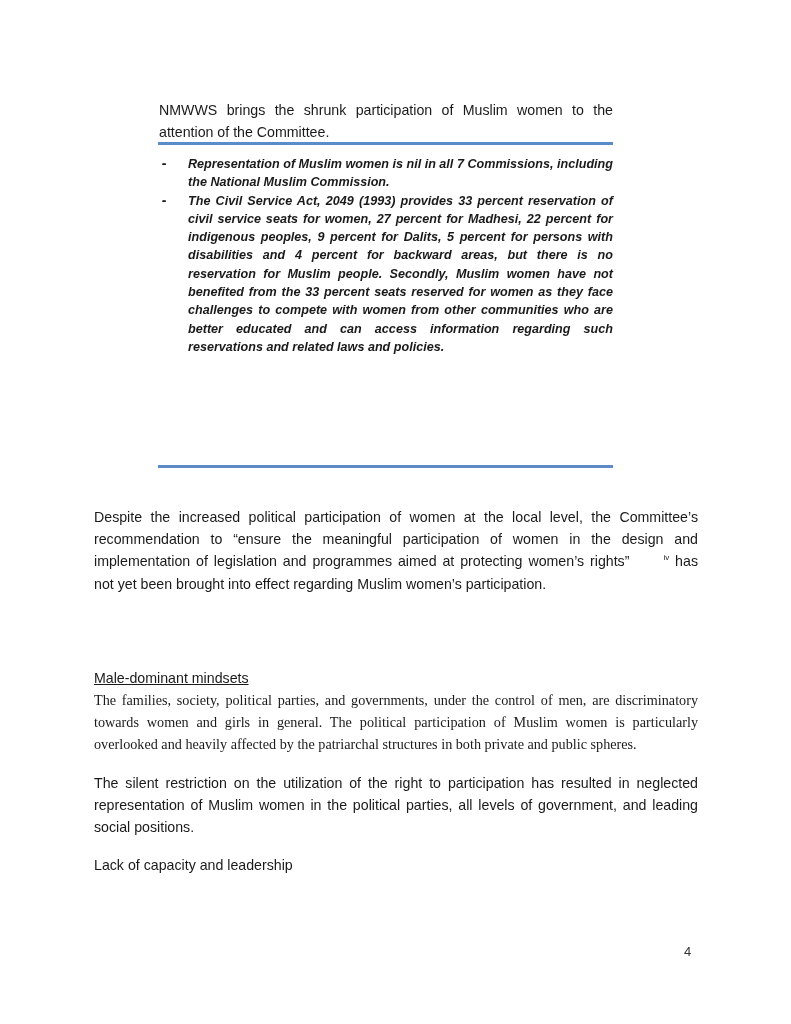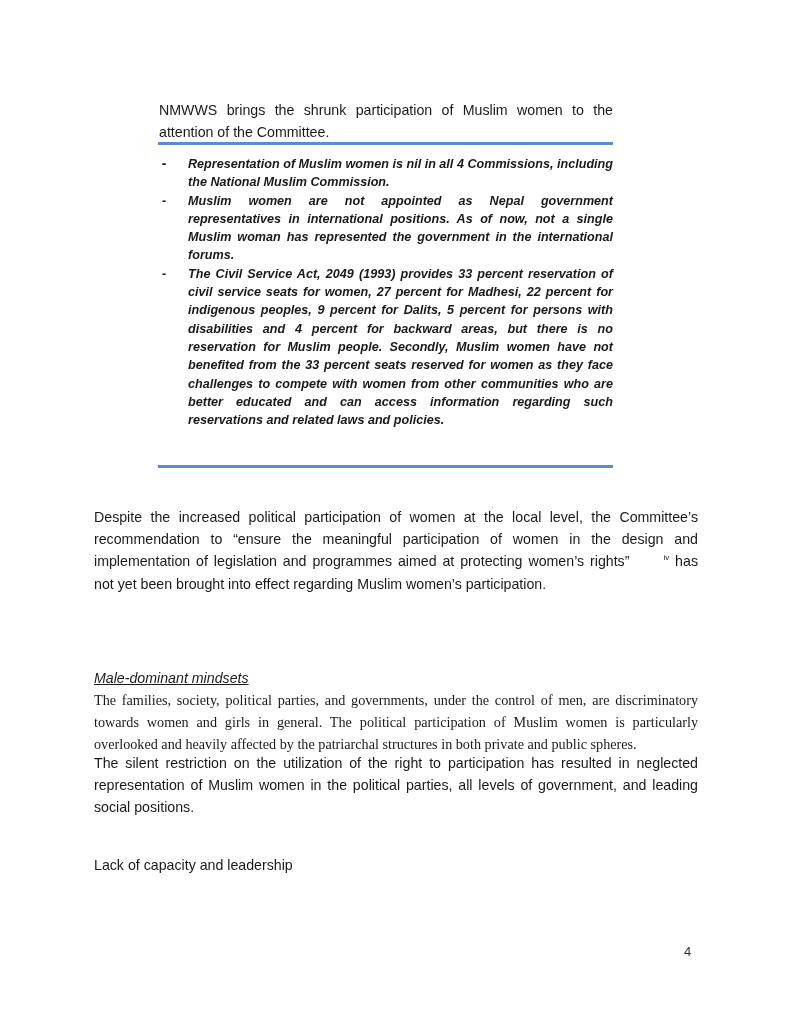--- a/index.html
+++ b/index.html
@@ -71,23 +71,23 @@
       position: absolute;
       left: 94px;
       width: 604px;
       font-size: 14.2px;
       line-height: 22.2px;
       text-align: justify;
       margin: 0;
     }
     .p1 { top: 506px; text-align-last: left; }
     .p2 { top: 608px; }
-    .h1 { top: 667px; text-decoration: underline; font-style: italic; }
+    .h1 { top: 667px; text-decoration: underline; }
     .p3 { top: 689px; font-family: Liberation Serif, serif; }
-    .p4 { top: 752px; }
+    .p4 { top: 772px; }
     .h2 { top: 854px; }
     sup {
       font-size: 8px;
       line-height: 0;
       vertical-align: 6px;
       margin-left: 34px;
     }
     .page-number {
       position: absolute;
       left: 684px;
@@ -104,25 +104,24 @@
   <p class="intro" style="margin:0;">NMWWS brings the shrunk participation of Muslim women to the attention of the Committee.</p>
 
   <div class="rule top"></div>
 
   <ul class="bullets">
     <li class="bullet">
       <span class="dash">-</span>
     </li>
     <li class="bullet">
       <span class="dash">-</span>
-      <span>Representation of Muslim women is nil in all 4 Commissions, including the National Muslim Commission.</span>
+      <span>Representation of Muslim women is nil in all 7 Commissions, including the National Muslim Commission.</span>
     </li>
     <li class="bullet">
       <span class="dash">-</span>
-      <span>Muslim women are not appointed as Nepal government representatives in international positions. As of now, not a single Muslim woman has represented the government in the international forums.</span>
     </li>
     <li class="bullet">
       <span class="dash">-</span>
       <span>The Civil Service Act, 2049 (1993) provides 33 percent reservation of civil service seats for women, 27 percent for Madhesi, 22 percent for indigenous peoples, 9 percent for Dalits, 5 percent for persons with disabilities and 4 percent for backward areas, but there is no reservation for Muslim people. Secondly, Muslim women have not benefited from the 33 percent seats reserved for women as they face challenges to compete with women from other communities who are better educated and can access information regarding such reservations and related laws and policies.</span>
     </li>
   </ul>
 
   <div class="rule bottom"></div>
 
   <p class="body-text p1"><span>Despite the increased political participation of women at the local level, the Committee’s recommendation to “ensure the meaningful participation of women in the design and implementation of legislation and programmes aimed at protecting women’s rights”</span><sup>iv</sup><span> has not yet been brought into effect regarding Muslim women’s participation.</span></p>

